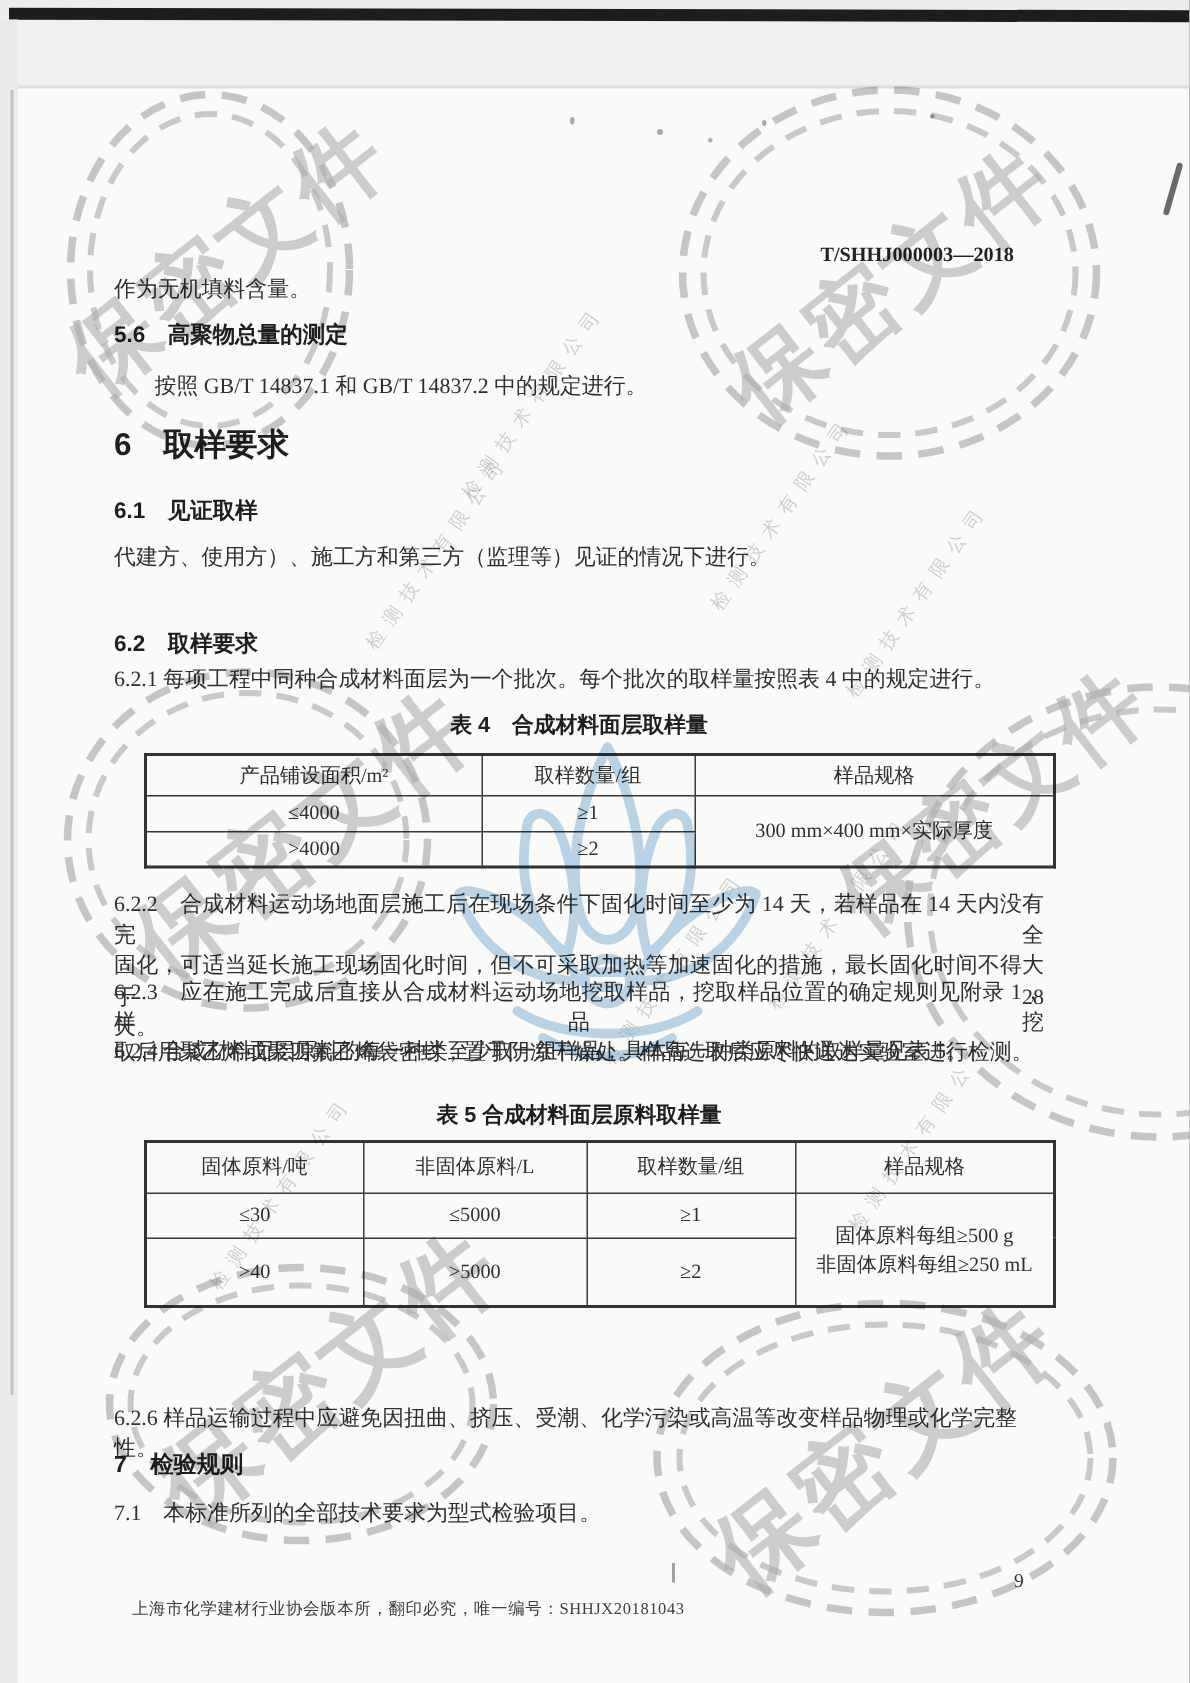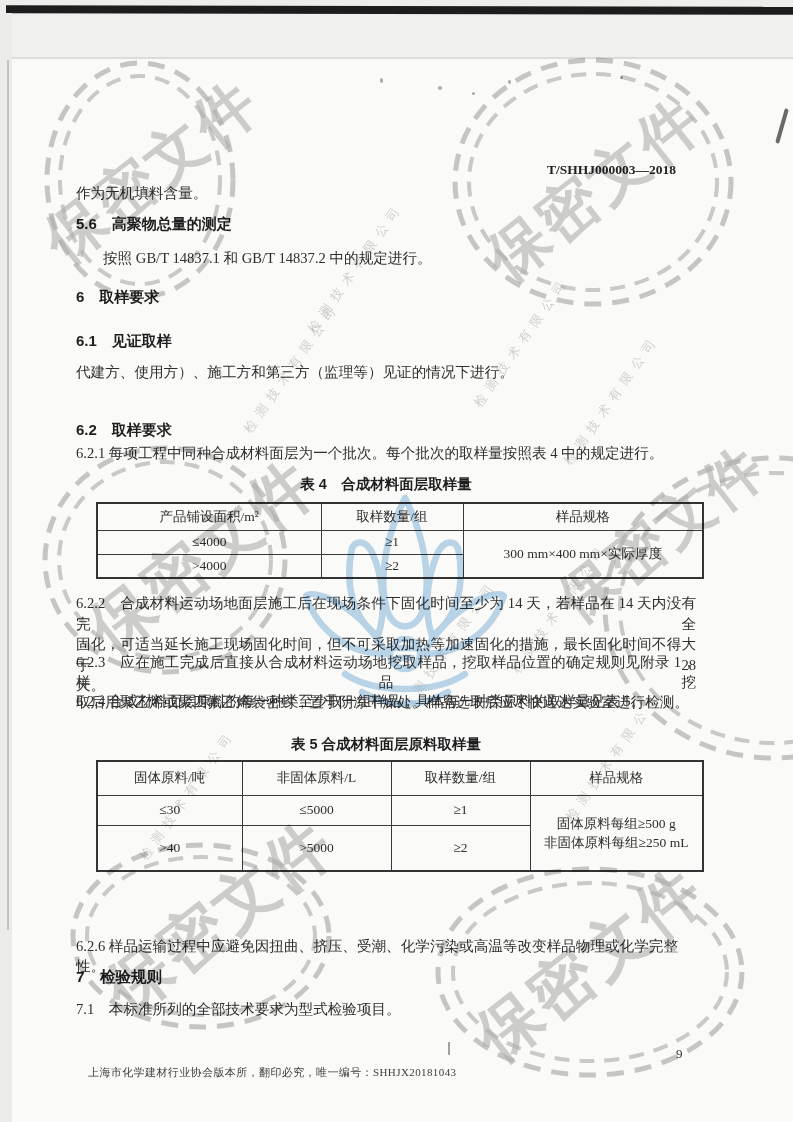--- a/index.html
+++ b/index.html
@@ -58,21 +58,21 @@
   <div class="speck" style="left:472px;top:92px;width:3px;height:3px;"></div>
   <div class="speck" style="left:508px;top:80px;width:3px;height:4px;"></div>
   <div class="speck" style="left:620px;top:76px;width:3px;height:3px;"></div>
 
   <div class="content">
     <div class="blk head-code" style="top:160px;width:600px;">T/SHHJ000003—2018</div>
 
     <div class="blk" style="top:183px;">作为无机填料含量。</div>
     <div class="blk hsec" style="top:214px;">5.6　高聚物总量的测定</div>
     <div class="blk indent" style="top:248px;">按照 GB/T 14837.1 和 GB/T 14837.2 中的规定进行。</div>
-    <div class="blk hsec" style="top:287px;font-size:15px;">6　取样要求</div>
+    <div class="blk hsec" style="top:287px;font-size:21px;">6　取样要求</div>
     <div class="blk hsec" style="top:331px;">6.1　见证取样</div>
 
     <div class="blk" style="top:362px;line-height:21px;">
       <div>代建方、使用方）、施工方和第三方（监理等）见证的情况下进行。</div>
     </div>
 
     <div class="blk hsec" style="top:420px;">6.2　取样要求</div>
     <div class="blk" style="top:443px;">6.2.1 每项工程中同种合成材料面层为一个批次。每个批次的取样量按照表 4 中的规定进行。</div>
 
     <div class="blk ttitle" style="top:474px;">表 4　合成材料面层取样量</div>

